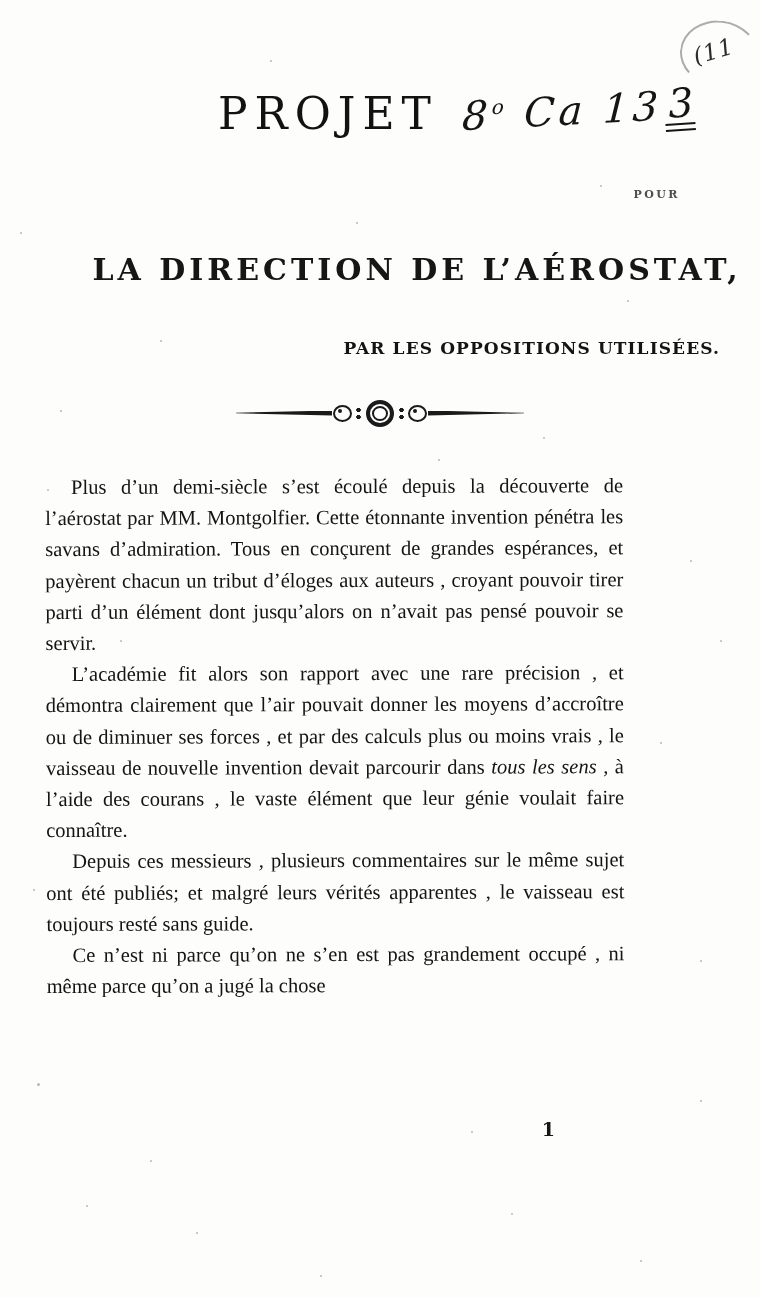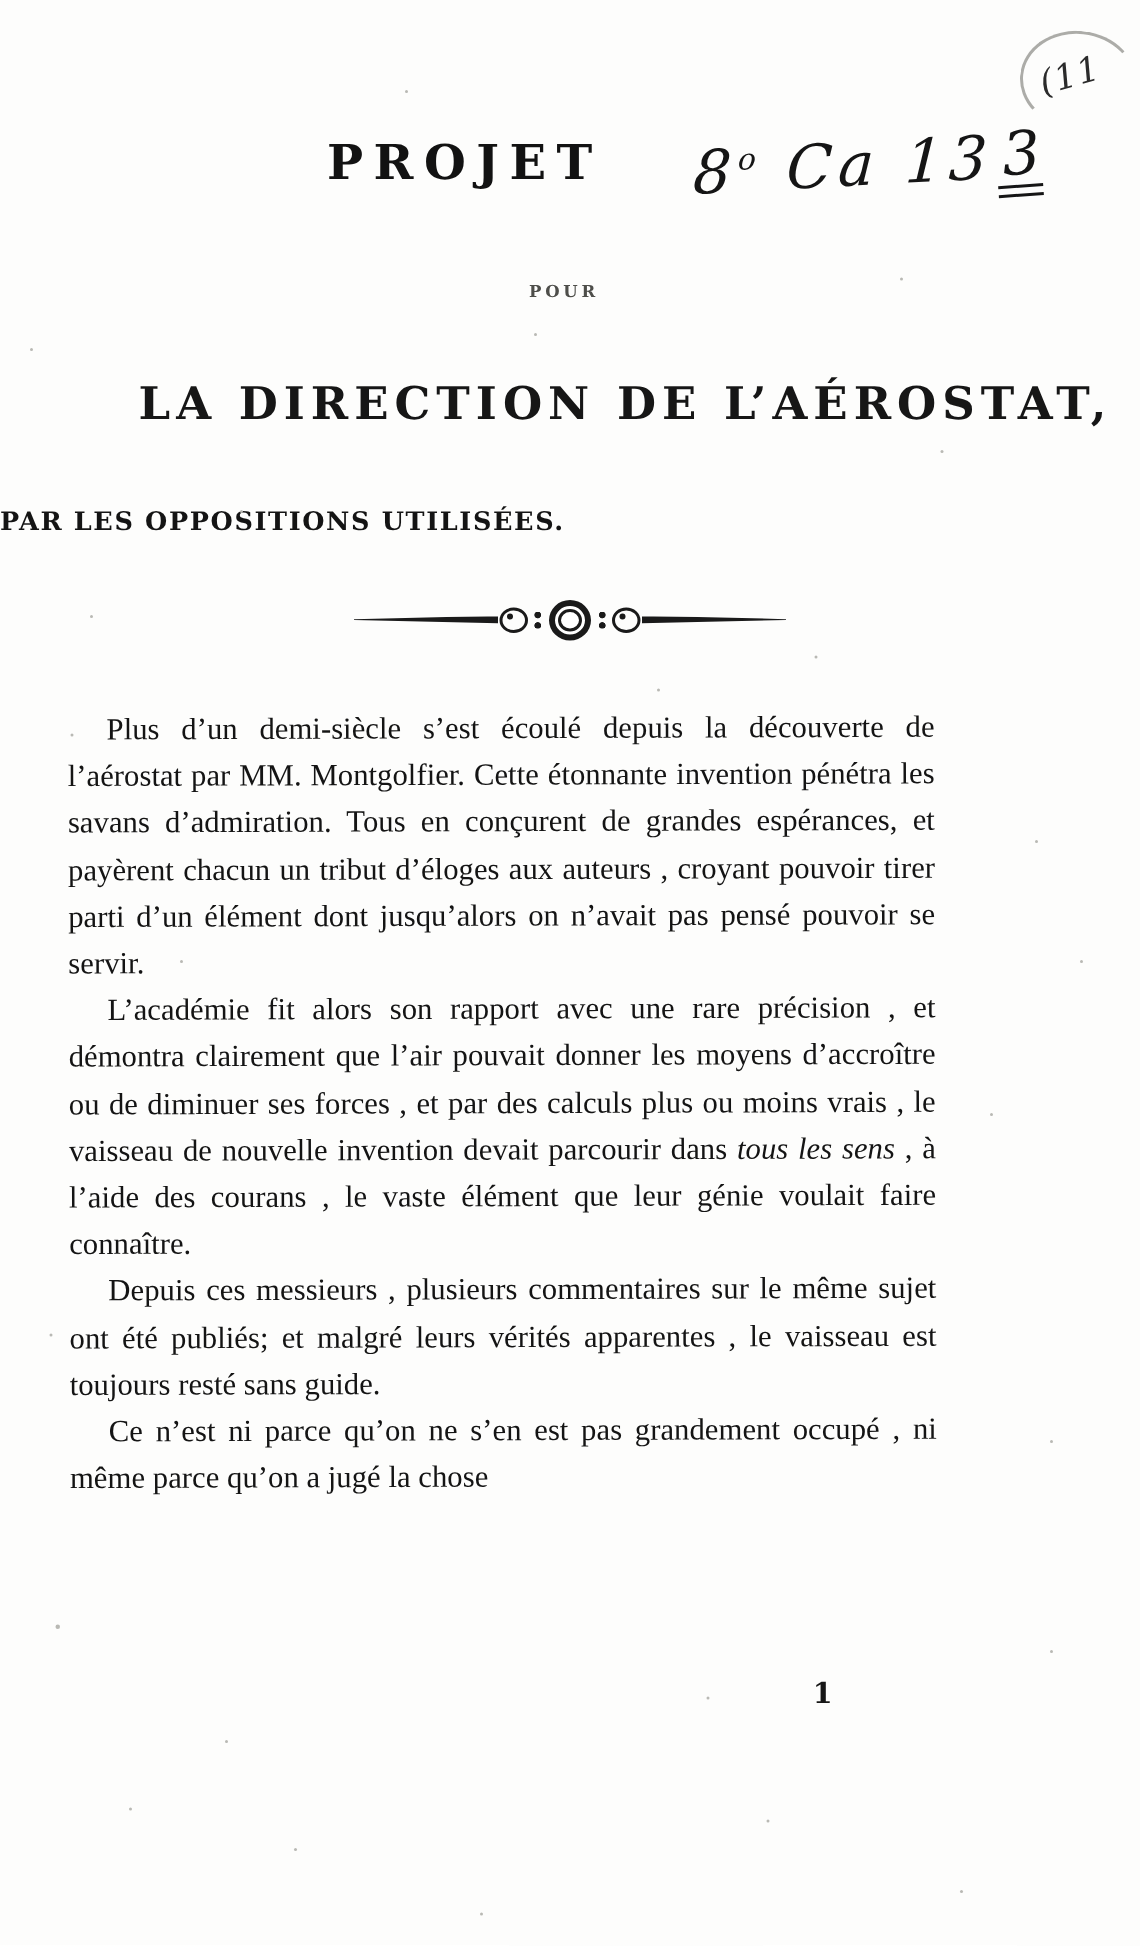--- a/index.html
+++ b/index.html
@@ -61,22 +61,22 @@
     left: 0;
     width: 100%;
     height: 70px;
   }
 
   .main-title {
     position: absolute;
     left: 218px;
     top: 0;
     font-family: "DejaVu Serif", serif;
-    font-weight: 700;
-    font-size: 32px;
+    font-weight: 400;
+    font-size: 44px;
     letter-spacing: 7px;
     color: #121212;
     line-height: 1;
   }
 
   .shelfmark {
     position: absolute;
     left: 462px;
     top: -4px;
     font-family: "DejaVu Serif", serif;
@@ -113,27 +113,26 @@
     border-bottom: 2px solid #151515;
     height: 4px;
   }
 
   
   .pour {
     position: absolute;
     top: 188px;
     left: 0;
     width: 680px;
-    text-align: center;
+    text-align: right;
     font-family: "DejaVu Serif", serif;
     font-weight: 700;
     font-size: 11px;
     letter-spacing: 2.5px;
     color: #4e4e4a;
-    padding-left: 36px;
   }
 
   
   .display-line {
     position: absolute;
     top: 252px;
     left: 0;
     width: 100%;
     text-align: center;
     font-family: "DejaVu Serif", serif;
@@ -154,21 +153,21 @@
     white-space: nowrap;
     margin-left: 37px;
   }
 
   
   .sub-subtitle {
     position: absolute;
     top: 338px;
     left: 0;
     width: 720px;
-    text-align: left;
+    text-align: right;
     font-family: "DejaVu Serif", serif;
     font-weight: 700;
     font-size: 17px;
     letter-spacing: 1.1px;
     color: #141414;
   }
 
   
   .ornament {
     position: absolute;

